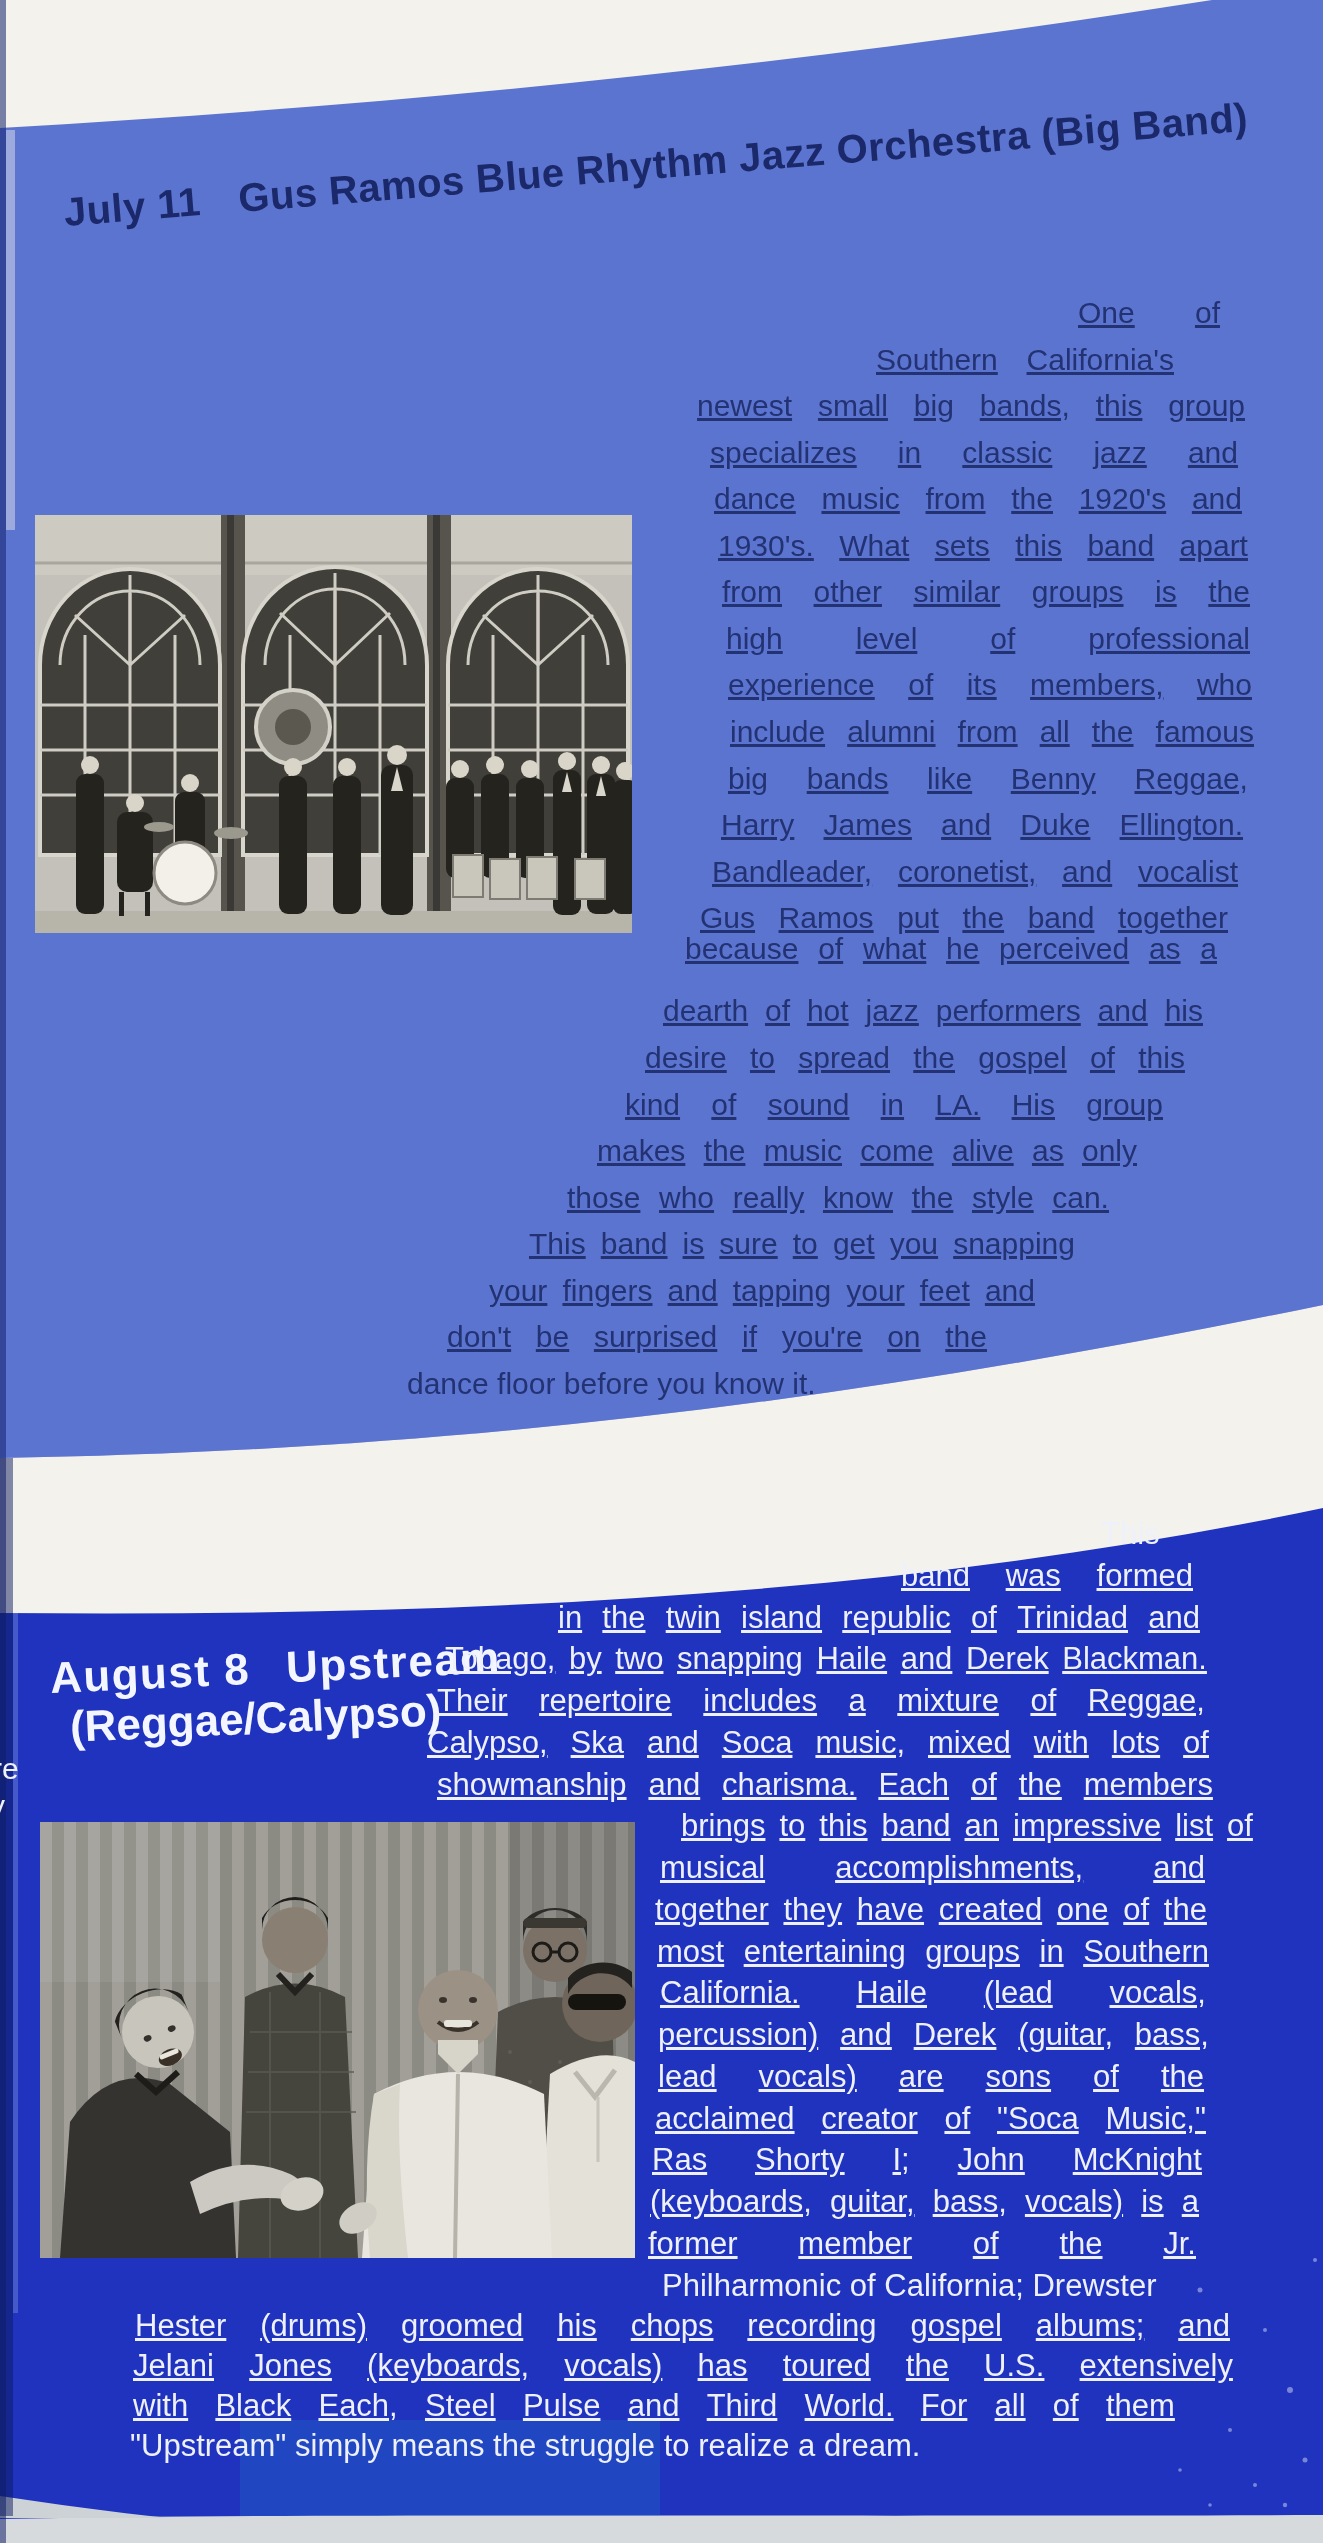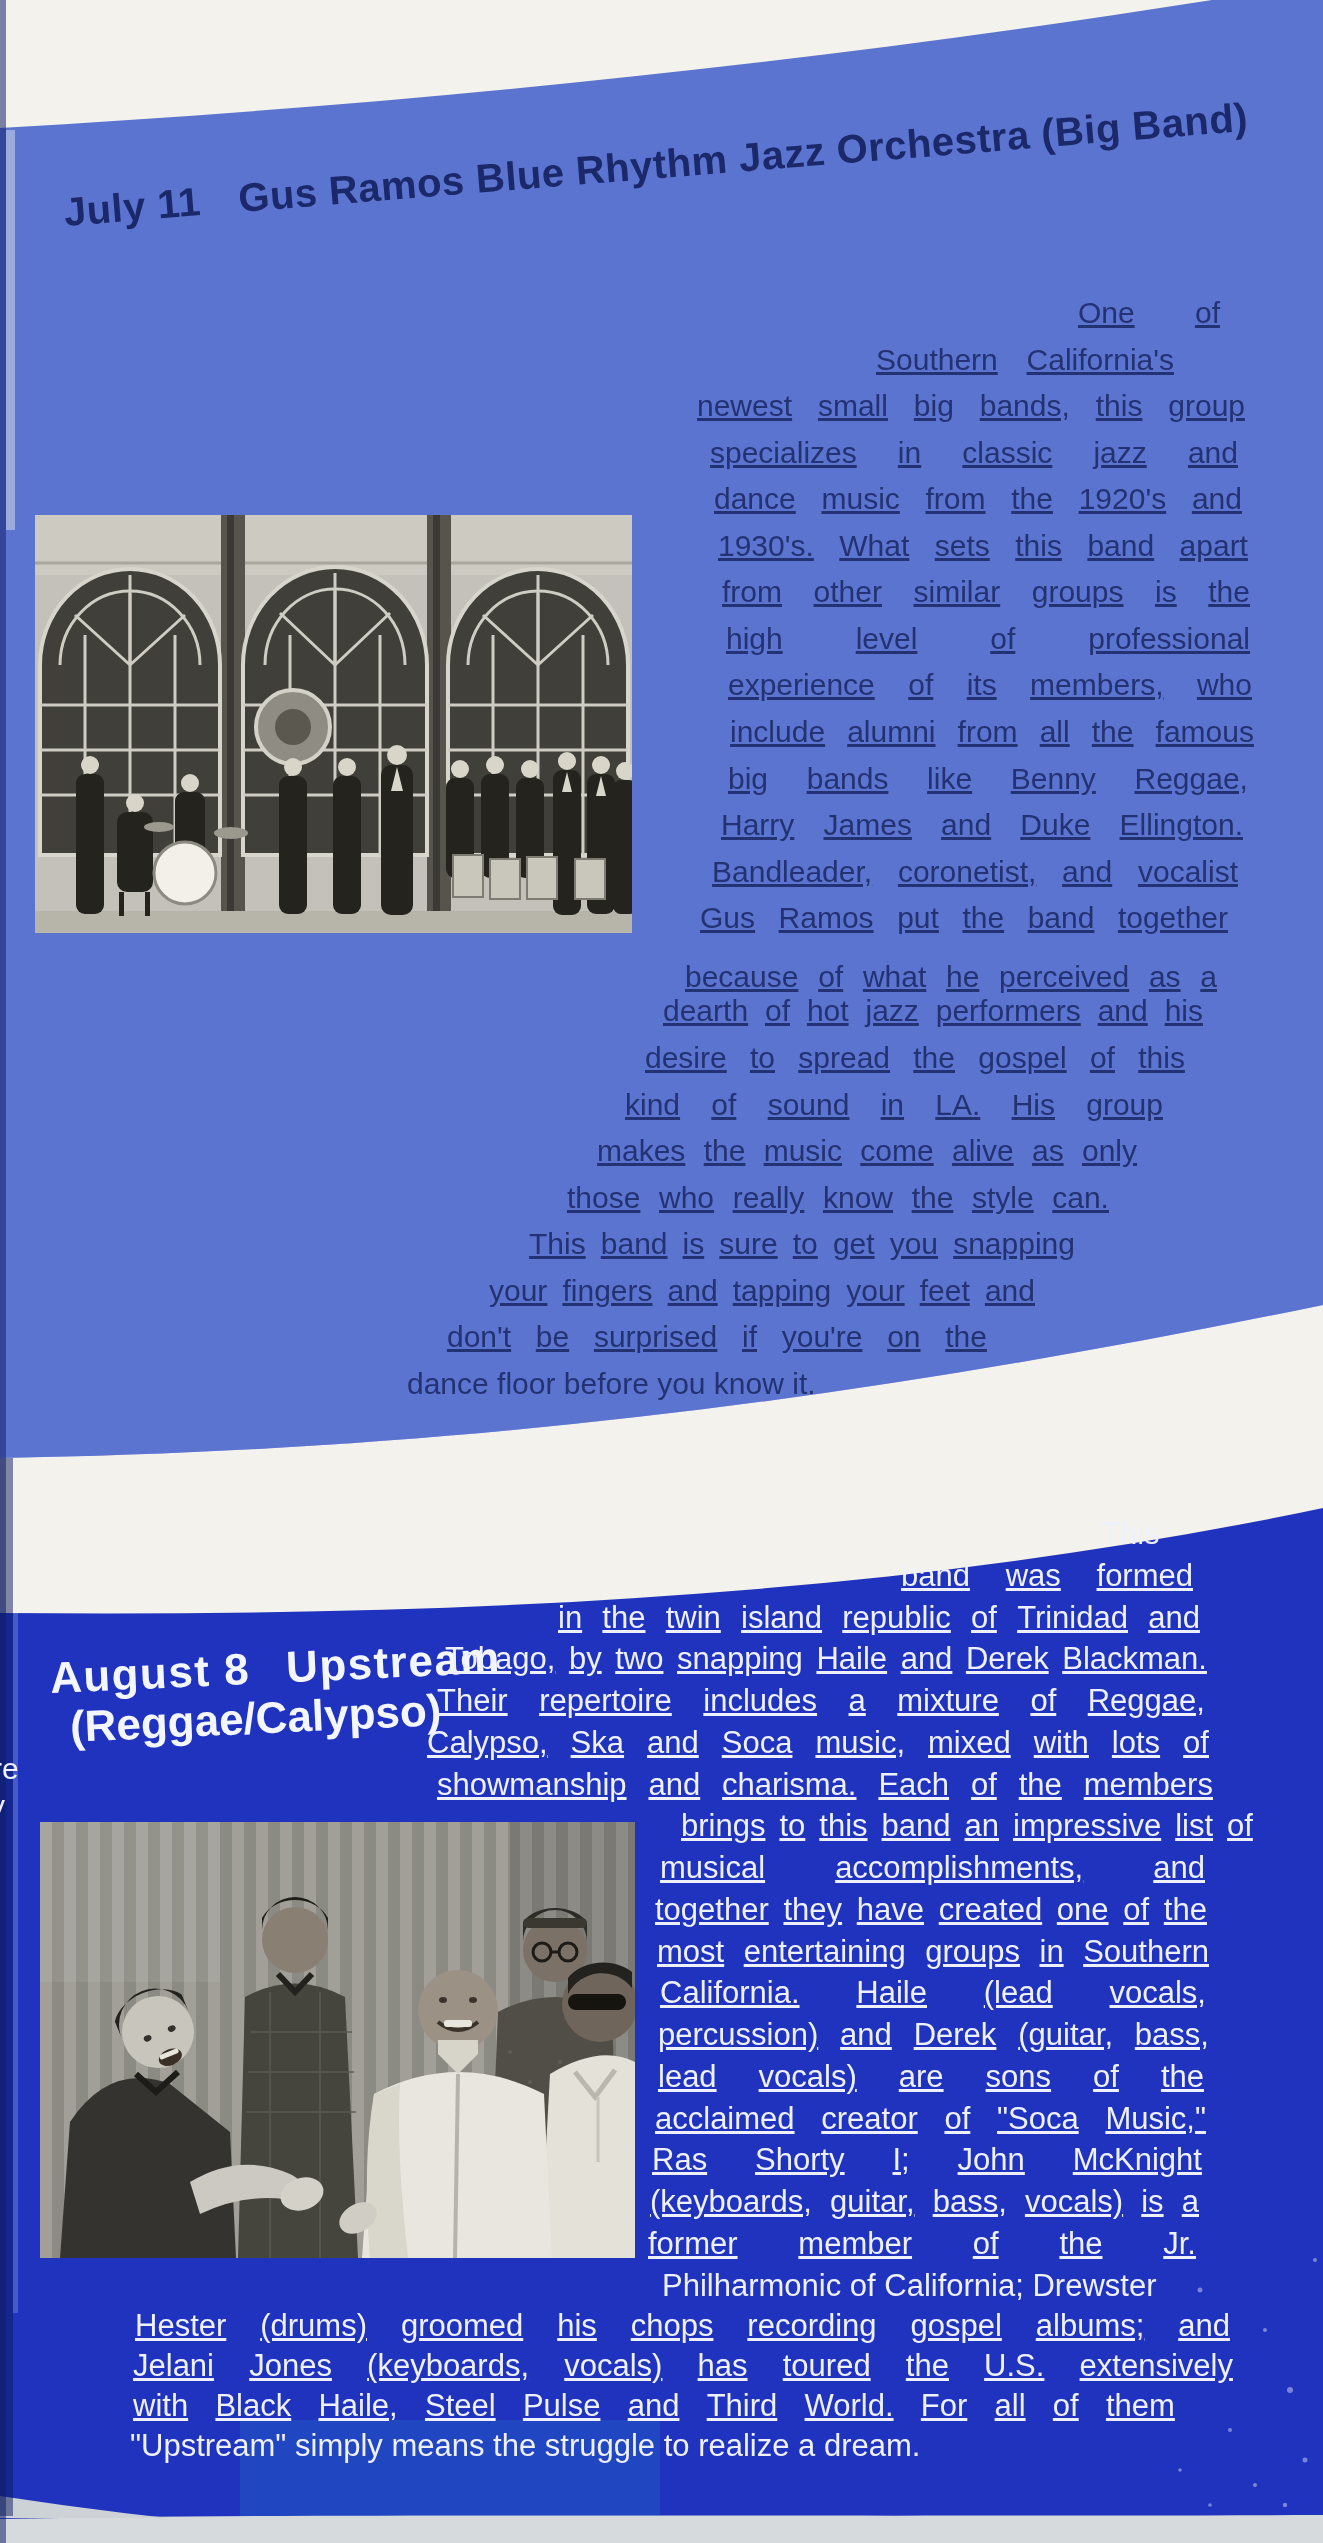--- a/index.html
+++ b/index.html
@@ -273,21 +273,21 @@
         <span>vocalist</span>
       </div>
       <div class="jazz-line line j" style="left: 700px; top: 901px; width: 528px;">
         <span>Gus</span>
         <span>Ramos</span>
         <span>put</span>
         <span>the</span>
         <span>band</span>
         <span>together</span>
       </div>
-      <div class="jazz-line line j" style="left: 685px; top: 960px; width: 532px;">
+      <div class="jazz-line line j" style="left: 685px; top: 932px; width: 532px;">
         <span>because</span>
         <span>of</span>
         <span>what</span>
         <span>he</span>
         <span>perceived</span>
         <span>as</span>
         <span>a</span>
       </div>
       <div class="jazz-line line j" style="left: 663px; top: 994px; width: 540px;">
         <span>dearth</span>
@@ -628,21 +628,21 @@
         <span>vocals)</span>
         <span>has</span>
         <span>toured</span>
         <span>the</span>
         <span>U.S.</span>
         <span>extensively</span>
       </div>
       <div class="up-line line j" style="left: 133px; top: 2388px; width: 1042px;">
         <span>with</span>
         <span>Black</span>
-        <span>Haile,</span>
+        <span>Each,</span>
         <span>Steel</span>
         <span>Pulse</span>
         <span>and</span>
         <span>Third</span>
         <span>World.</span>
         <span>For</span>
         <span>all</span>
         <span>of</span>
         <span>them</span>
       </div>

